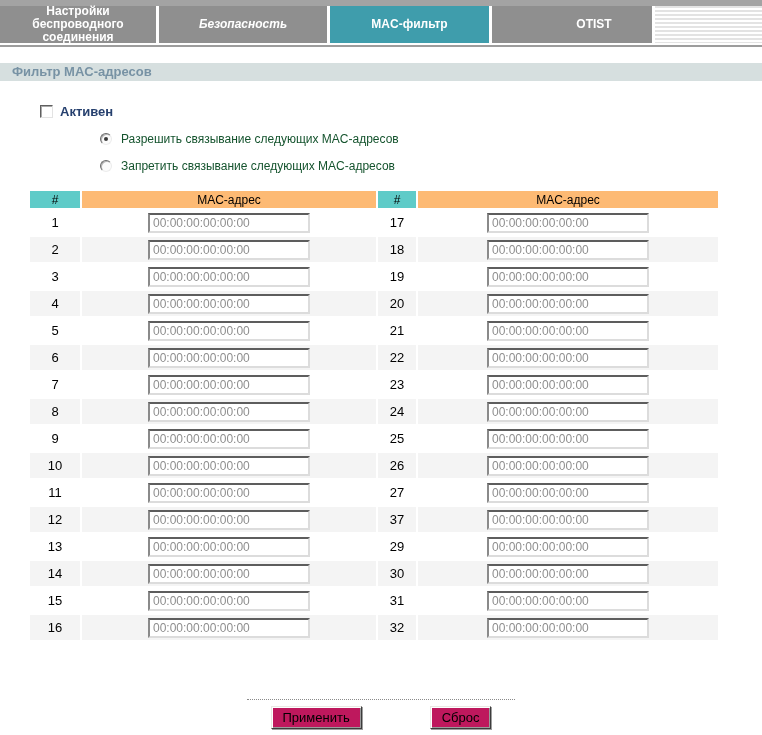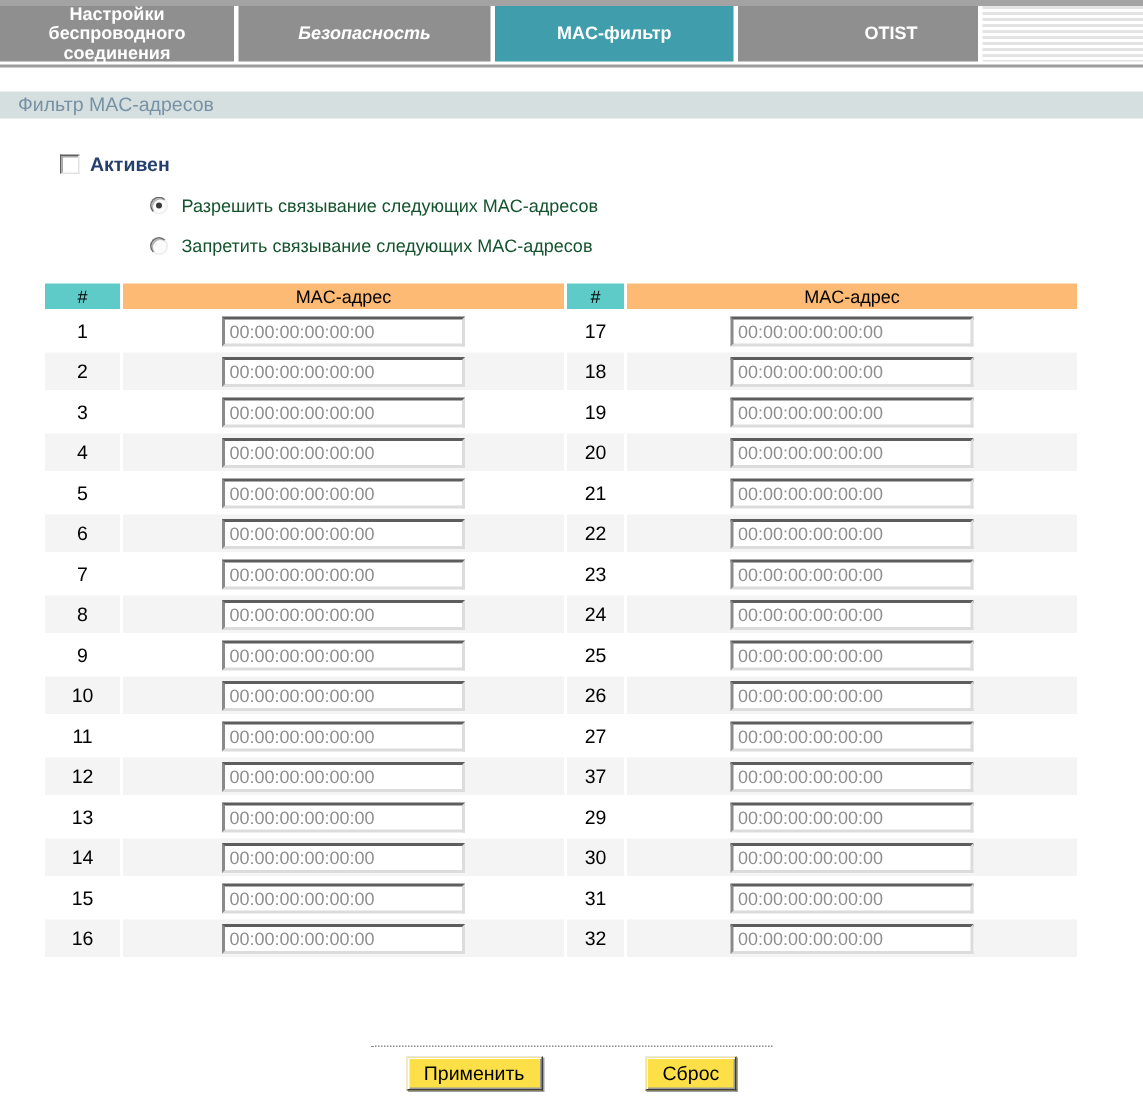--- a/index.html
+++ b/index.html
@@ -1,38 +1,38 @@
 <!DOCTYPE html>
 <html><head>
 <meta charset="utf-8">
 <style>
   * { margin:0; padding:0; box-sizing:border-box; }
   html,body { width:762px; background:#ffffff; font-family:"Liberation Sans", sans-serif; }
   body { height:735px; overflow:hidden; }
 
   
-  .tabbar-wrap { border-top:4px solid #a3a3a3; }
+  .tabbar-wrap { border-top:6px solid #a3a3a3; }
   .tabbar { display:flex; gap:3px; height:37px; background:#ffffff; }
   .tab {
     color:#ffffff; font-weight:bold; font-size:12px; line-height:13px;
     background:#8f8f8f; display:flex; align-items:center; justify-content:center;
     text-align:center; cursor:pointer; padding:0 4px;
   }
   .tab.active { background:#3f9dac; }
   .tab-w1 { width:156px; } .tab-w2 { width:168px;font-style:italic; } .tab-w3 { width:159px; } .tab-w4 { width:160px;padding-left:48px; }
   .tab-filler {
     flex:1;
     background:repeating-linear-gradient(to bottom, #e3e3e3 0 2px, #ffffff 2px 4px);
   }
   .tab-underline { height:2px; background:#9d9d9d; margin-top:2px; }
 
   
   .title-bar {
     margin-top:16px; height:18px; background:#d6dfdf;
-    color:#7792a4; font-weight:normal; font-size:13px; line-height:18px; padding-left:12px;
+    color:#7792a4; font-weight:bold; font-size:13px; line-height:18px; padding-left:12px;
   }
 
   
   .controls { margin:23px 0 0 40px; }
   .chk-row { display:flex; align-items:center; gap:7px; }
   .checkbox {
     width:13px; height:13px; background:#ffffff; display:inline-block;
     border:1px solid; border-color:#5f5f5f #e3e3e3 #e3e3e3 #5f5f5f;
     box-shadow:inset 1px 1px 0 #a9a9a9; cursor:pointer;
   }
@@ -63,21 +63,21 @@
     border:2px solid; border-color:#5d5d5d #dcdcdc #dcdcdc #8a8a8a;
     color:#8e8e8e; font-size:12px; padding:0 3px;
     font-family:"Liberation Sans", sans-serif;
   }
 
   
   .footer { margin-top:57px; }
   .dotted { width:268px; margin:0 auto; border-top:1px dotted #8a8a8a; }
   .btns { display:flex; justify-content:center; gap:68px; margin-top:6px; }
   .btn {
-    background:#fde047; color:#000; font-size:13px; padding:3px 11px;
+    background:#be185d; color:#000; font-size:13px; padding:3px 11px;
     font-family:"Liberation Sans", sans-serif;
     border:1px solid; border-color:#e9e7e2 #3c3c3c #3c3c3c #e9e7e2;
     box-shadow:inset 1px 1px 0 #ffffff, inset -1px -1px 0 #9b9b9b, 1px 1px 0 #9e9e9e;
     cursor:pointer;
   }
 </style>
 </head>
 <body>
 
 <div class="tabbar-wrap">

